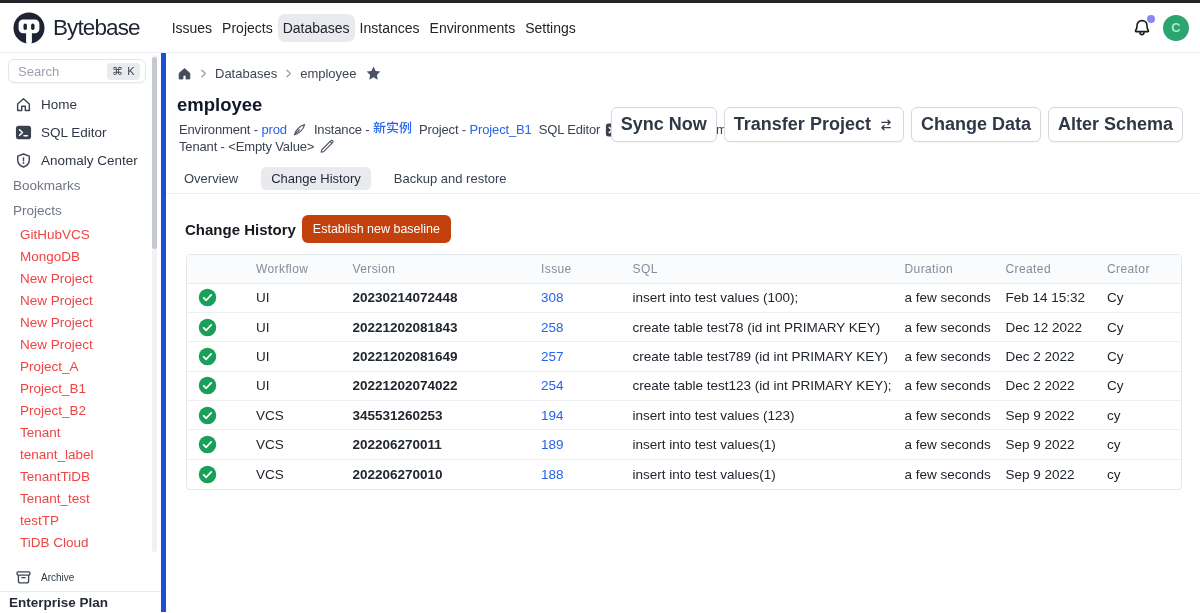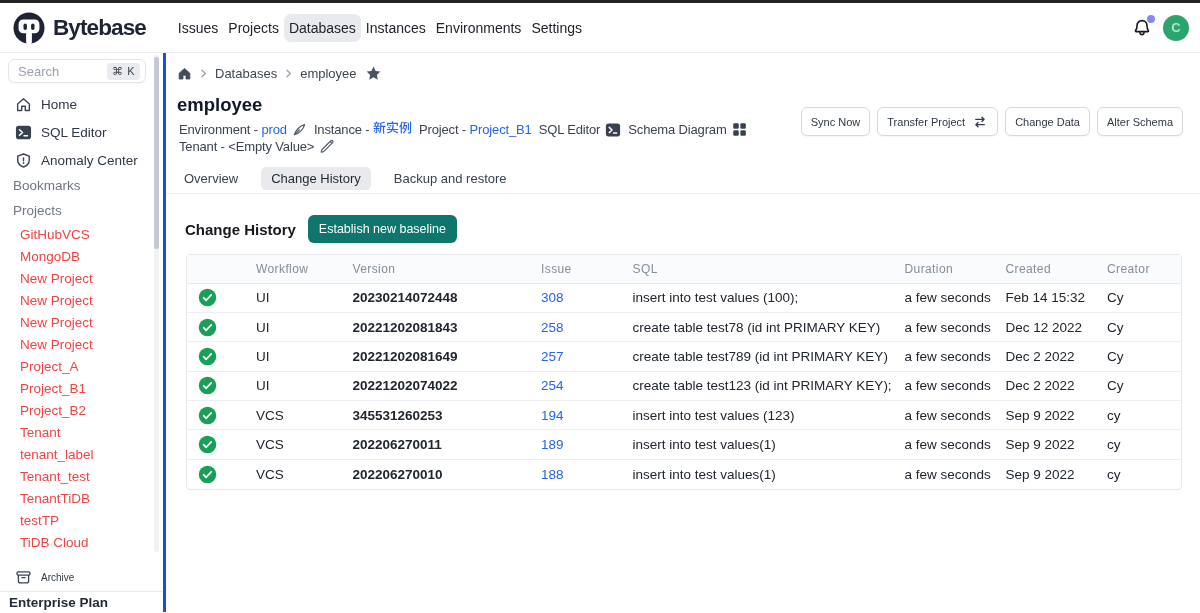--- a/index.html
+++ b/index.html
@@ -4,34 +4,34 @@
 <style>
   * { margin:0; padding:0; box-sizing:border-box; }
   html,body { width:1200px; height:613px; overflow:hidden; background:#fff;
     font-family:"Liberation Sans","DejaVu Sans",sans-serif;
     -webkit-font-smoothing:antialiased; }
   .topstrip { height:3px; background:#242427; }
   
   .navbar { height:50px; background:#fff; border-bottom:1px solid #eceef1;
     display:flex; align-items:center; padding:0 11px 0 12px; }
   .brand { display:flex; align-items:center; gap:7px; }
-  .brand-text { font-size:22.5px; font-weight:700; letter-spacing:-0.9px; color:#1e2433; }
+  .brand-text { font-size:22.5px; font-weight:400; letter-spacing:-0.9px; color:#1e2433; }
   .topnav { display:flex; align-items:center; margin-left:27px; }
   .topnav a { display:block; padding:6px 5px; font-size:14px; font-weight:500;
     color:#20242c; text-decoration:none; border-radius:7px; }
   .topnav a.active { background:#e9eaed; }
   .nav-right { margin-left:auto; display:flex; align-items:center; gap:11px; }
   .bell-wrap { position:relative; width:20px; height:20px; }
   .bell-dot { position:absolute; right:-3px; top:-3px; width:8.5px; height:8.5px;
     border-radius:50%; background:#8a87f3; }
   .avatar { width:26px; height:26px; border-radius:50%; background:#2ca46e; color:#a5ecc9;
     font-size:13px; font-weight:700; display:flex; align-items:center; justify-content:center; }
   
   .app { display:flex; height:559px; }
-  .sidebar { position:relative; width:166px; border-right:3px solid #1d4ed8; background:#fff; flex:none; }
+  .sidebar { position:relative; width:166px; border-right:5px solid #1d4ed8; background:#fff; flex:none; }
   .main { position:relative; flex:1; background:#fff; }
   
   .search-box { margin:6px 0 0 8px; width:138px; height:24px; border:1px solid #e3e5e9; border-radius:6px;
     display:flex; align-items:center; padding:0 5px 0 9px; box-shadow:0 1px 1px rgba(16,24,40,.03); }
   .search-box input { border:none; outline:none; flex:1; min-width:0; font-size:13px;
     font-family:inherit; color:#374151; background:transparent; }
   .search-box input::placeholder { color:#9aa1ad; }
   .kbd { background:#e9ebee; color:#3d4450; border-radius:4px; font-size:11px;
     padding:2px 5px; white-space:nowrap; letter-spacing:.5px; }
   .side-nav { margin-top:7px; }
@@ -58,32 +58,32 @@
   .breadcrumb .crumb { cursor:pointer; }
   .page-title { position:absolute; left:11px; top:41px; font-size:18.5px; font-weight:700; color:#101828; }
   .meta { position:absolute; left:13px; top:68px; width:760px; font-size:13px; color:#3b4350; line-height:16.5px; letter-spacing:-0.15px; }
   .meta-line { display:flex; align-items:center; margin-bottom:0; }
   .meta-line.first { margin-bottom:0; }
   .meta a { color:#2563eb; text-decoration:none; }
   .m-gap { width:7px; flex:none; }
   .m-gap-s { width:3.5px; flex:none; }
   .meta .ico { display:inline-flex; margin-left:5px; }
   .actions { position:absolute; right:17px; top:54px; display:flex; gap:7px; }
-  .btn { height:29px; background:#fff; border:1px solid #d6dade; border-radius:6px;
-    display:flex; align-items:center; gap:7px; padding:0 9px; font-size:11px;
-    font-weight:400; color:#2f3847; cursor:pointer; font-family:inherit;
+  .btn { height:35px; background:#fff; border:1px solid #d6dade; border-radius:6px;
+    display:flex; align-items:center; gap:7px; padding:0 9px; font-size:18px;
+    font-weight:700; color:#2f3847; cursor:pointer; font-family:inherit;
     box-shadow:0 1px 1px rgba(16,24,40,.04); }
   .tabs { position:absolute; left:8px; top:113.5px; display:flex; align-items:center; }
   .tab { padding:4px 10px; font-size:13px; color:#39424f; border-radius:5px;
     margin-right:13px; cursor:pointer; }
   .tab.active { background:#e9eaed; color:#1f2733; }
   .hsep { position:absolute; left:0; right:0; top:140px; height:1px; background:#eceef1; }
   .history-head { position:absolute; left:19px; top:162px; display:flex; align-items:center; }
   .history-title { font-size:15px; font-weight:700; color:#15181d; }
-  .btn-primary { margin-left:12px; height:28px; background:#0f766e; color:#fff; border:none;
+  .btn-primary { margin-left:6px; height:28px; background:#c2410c; color:#fff; border:none;
     border-radius:6px; font-size:12.5px; font-weight:500; padding:0 11px; cursor:pointer;
     font-family:inherit; }
   
   .tablewrap { position:absolute; left:20px; top:201px; width:996px;
     border:1px solid #e5e8ec; border-radius:4px; overflow:hidden; }
   table { width:100%; border-collapse:collapse; table-layout:fixed; }
   thead th { height:28px; background:#fafbfc; border-bottom:1px solid #e9ebee;
     font-size:12px; font-weight:500; color:#848d9b; letter-spacing:.4px; text-align:left;
     padding:0; }
   tbody td { height:29.4px; border-bottom:1px solid #edeff2; font-size:13.5px;
@@ -166,22 +166,22 @@
       <div class="proj-item">MongoDB</div>
       <div class="proj-item">New Project</div>
       <div class="proj-item">New Project</div>
       <div class="proj-item">New Project</div>
       <div class="proj-item">New Project</div>
       <div class="proj-item">Project_A</div>
       <div class="proj-item">Project_B1</div>
       <div class="proj-item">Project_B2</div>
       <div class="proj-item">Tenant</div>
       <div class="proj-item">tenant_label</div>
+      <div class="proj-item">TenantTiDB</div>
       <div class="proj-item">Tenant_test</div>
-      <div class="proj-item">TenantTiDB</div>
       <div class="proj-item">testTP</div>
       <div class="proj-item">TiDB Cloud</div>
     </div>
     <div class="side-bottom">
       <div class="archive-row">
         <svg width="17" height="17" viewBox="0 0 18 18" fill="none">
           <rect x="2.2" y="3" width="13.6" height="3.4" rx="1" stroke="#3c4553" stroke-width="1.4"></rect>
           <path d="M3.6 6.4v6.3a2 2 0 0 0 2 2h6.8a2 2 0 0 0 2-2V6.4" stroke="#3c4553" stroke-width="1.4"></path>
           <path d="M7.3 9.2h3.4" stroke="#3c4553" stroke-width="1.4" stroke-linecap="round"></path>
         </svg>

